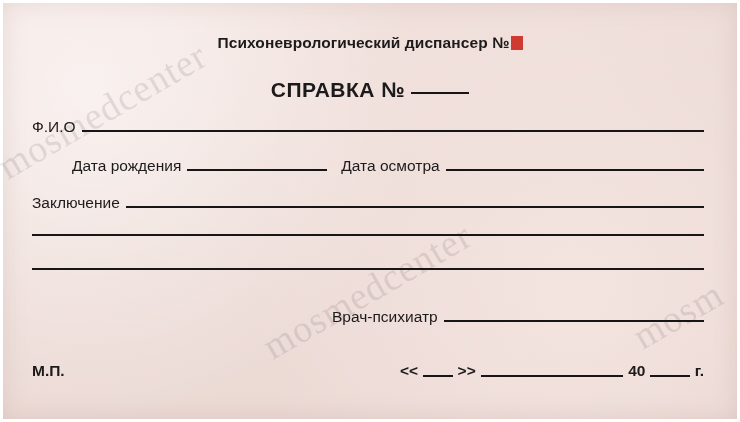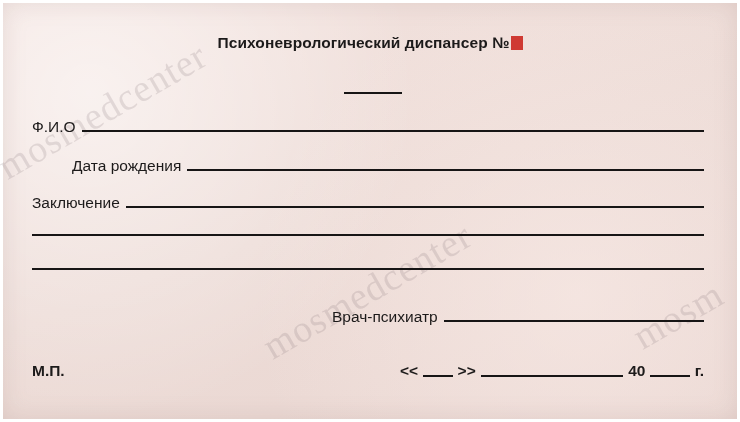--- a/index.html
+++ b/index.html
@@ -167,31 +167,32 @@
 
   <div class="content">
 
     <div class="clinic-title">
       <span class="title-number">
         <span>Психоневрологический диспансер №</span><span class="redact"></span>
       </span>
     </div>
 
     <div class="doc-title">
-      <span class="blank"></span>
+      <span>СПРАВКА №</span><span class="blank"></span>
     </div>
 
     <div class="row row-fio">
       <span class="lbl">Ф.И.О</span>
       <span class="rule grow"></span>
     </div>
 
     <div class="row row-dates">
       <span class="lbl">Дата рождения</span>
       <span class="rule" style="width:140px"></span>
+      <span class="lbl" style="padding-left:14px">Дата осмотра</span>
       <span class="rule grow"></span>
     </div>
 
     <div class="row row-concl">
       <span class="lbl">Заключение</span>
       <span class="rule grow"></span>
     </div>
 
     <div class="row row-line2">
       <span class="rule grow"></span>

